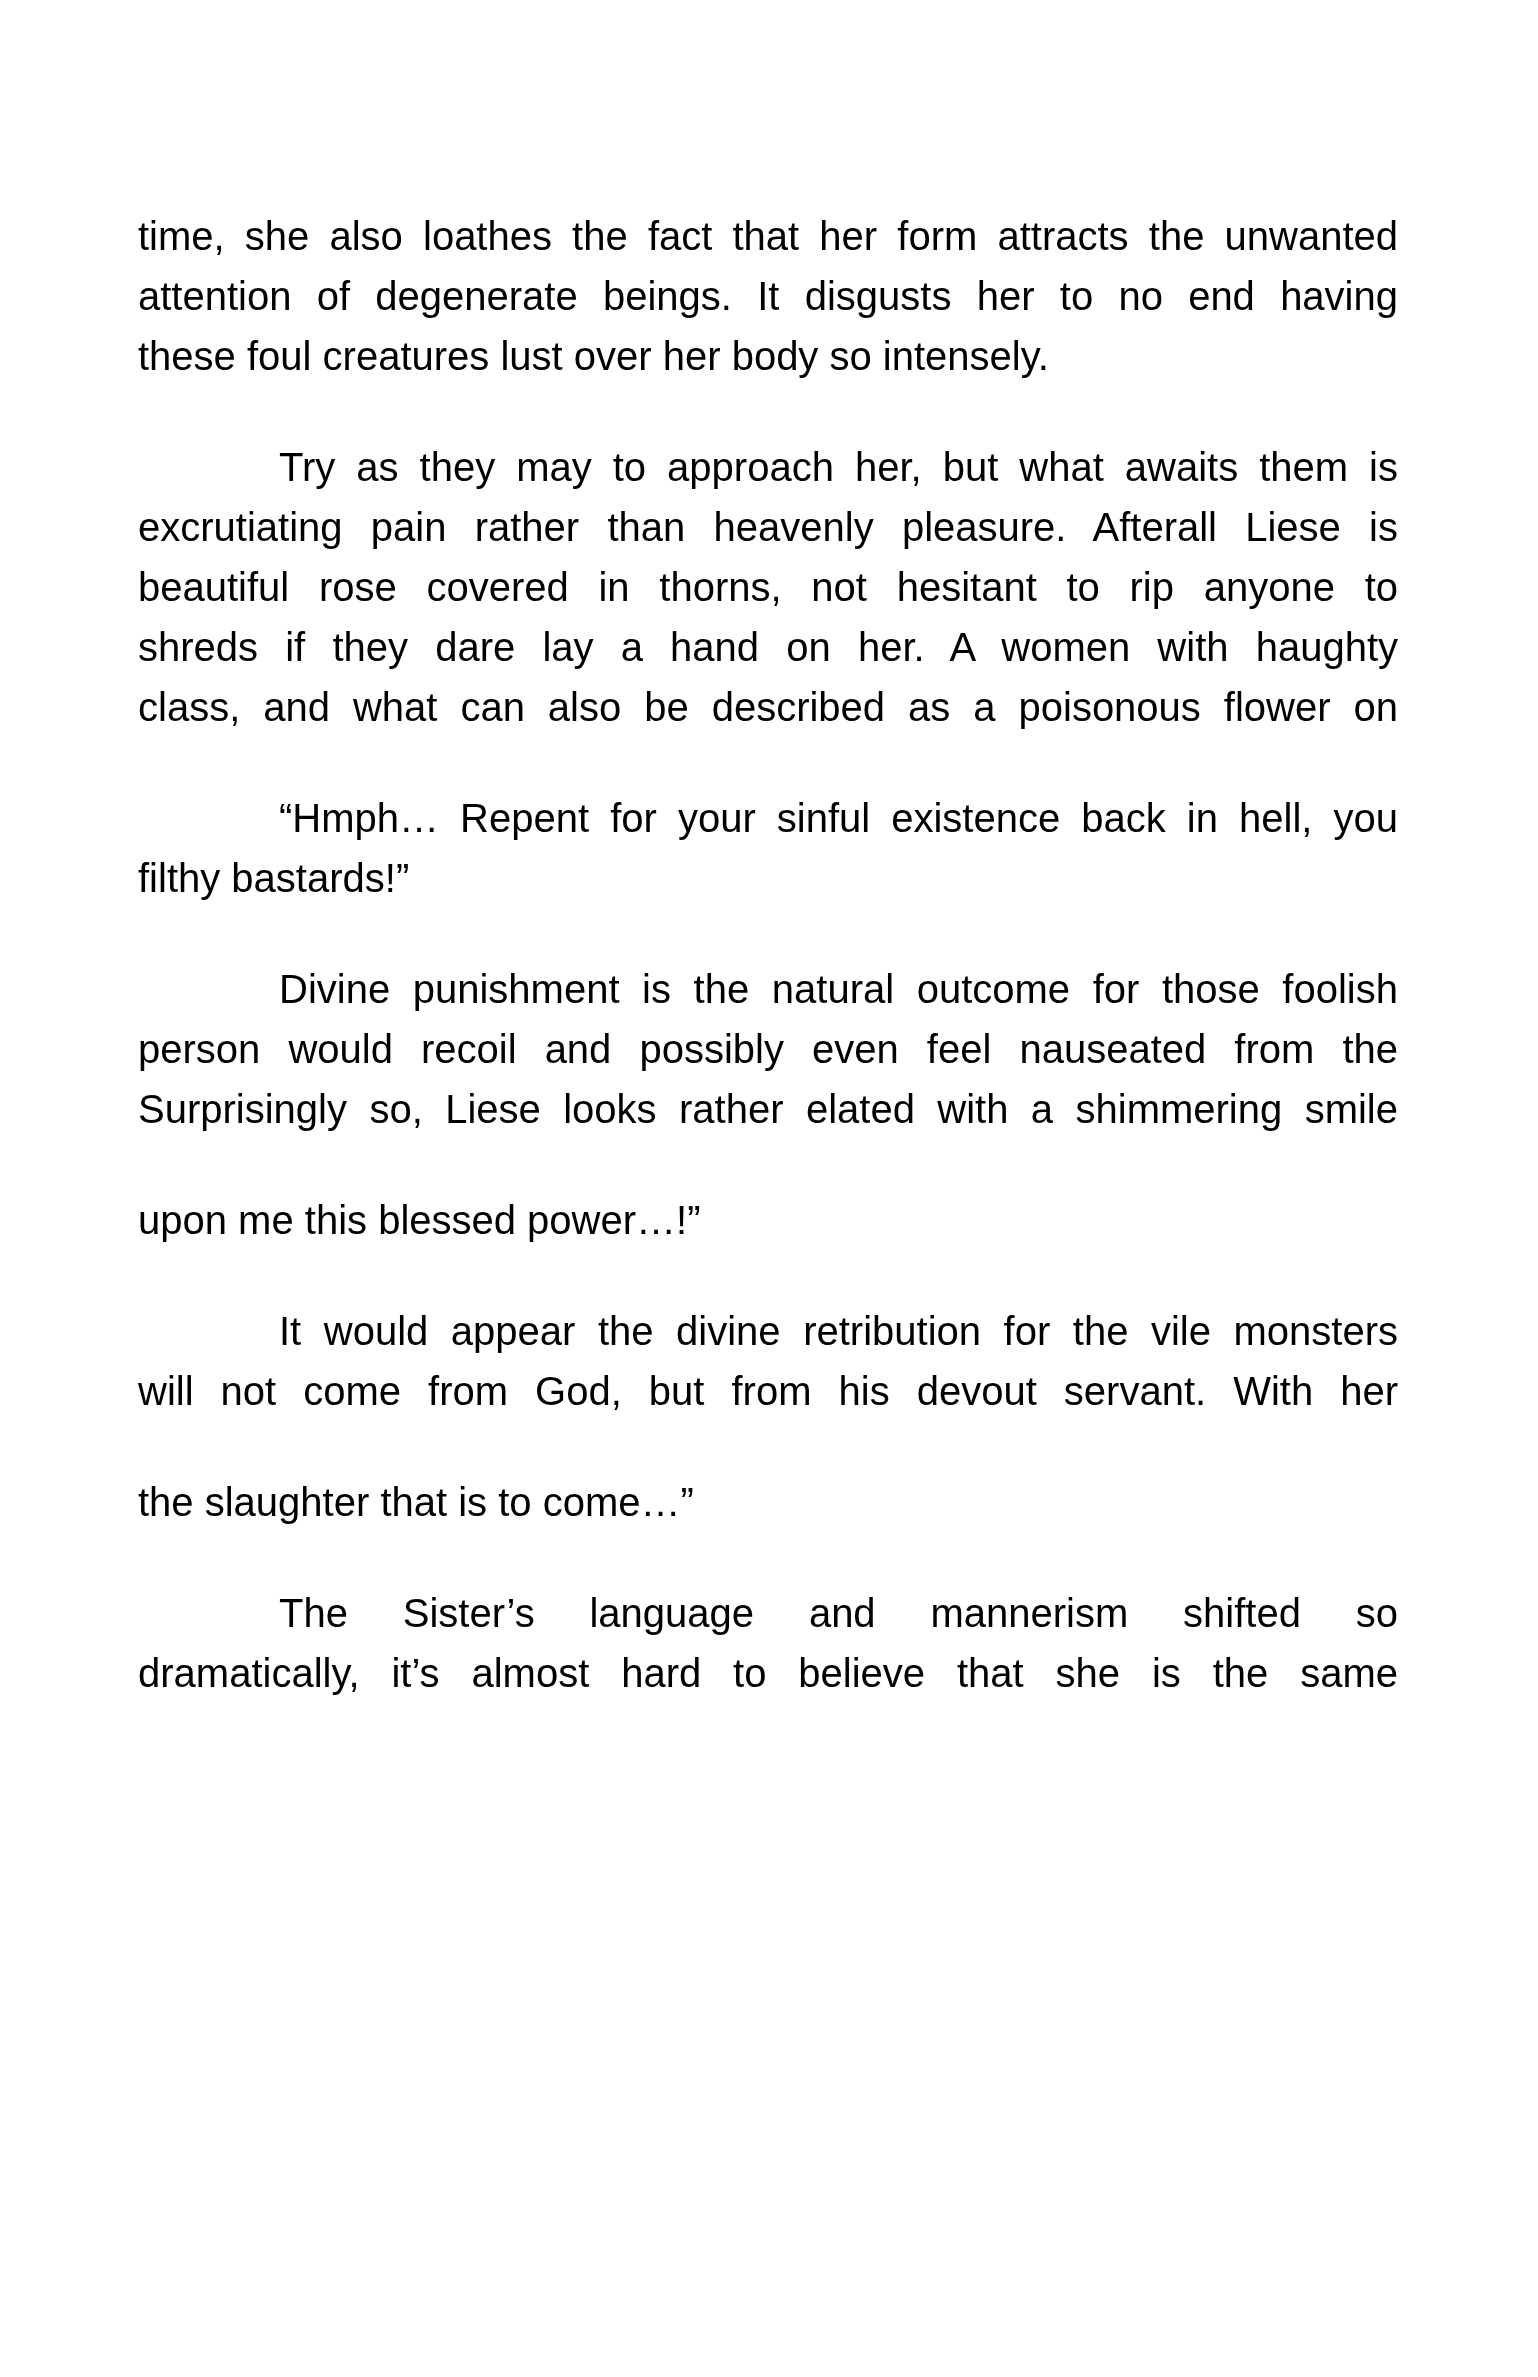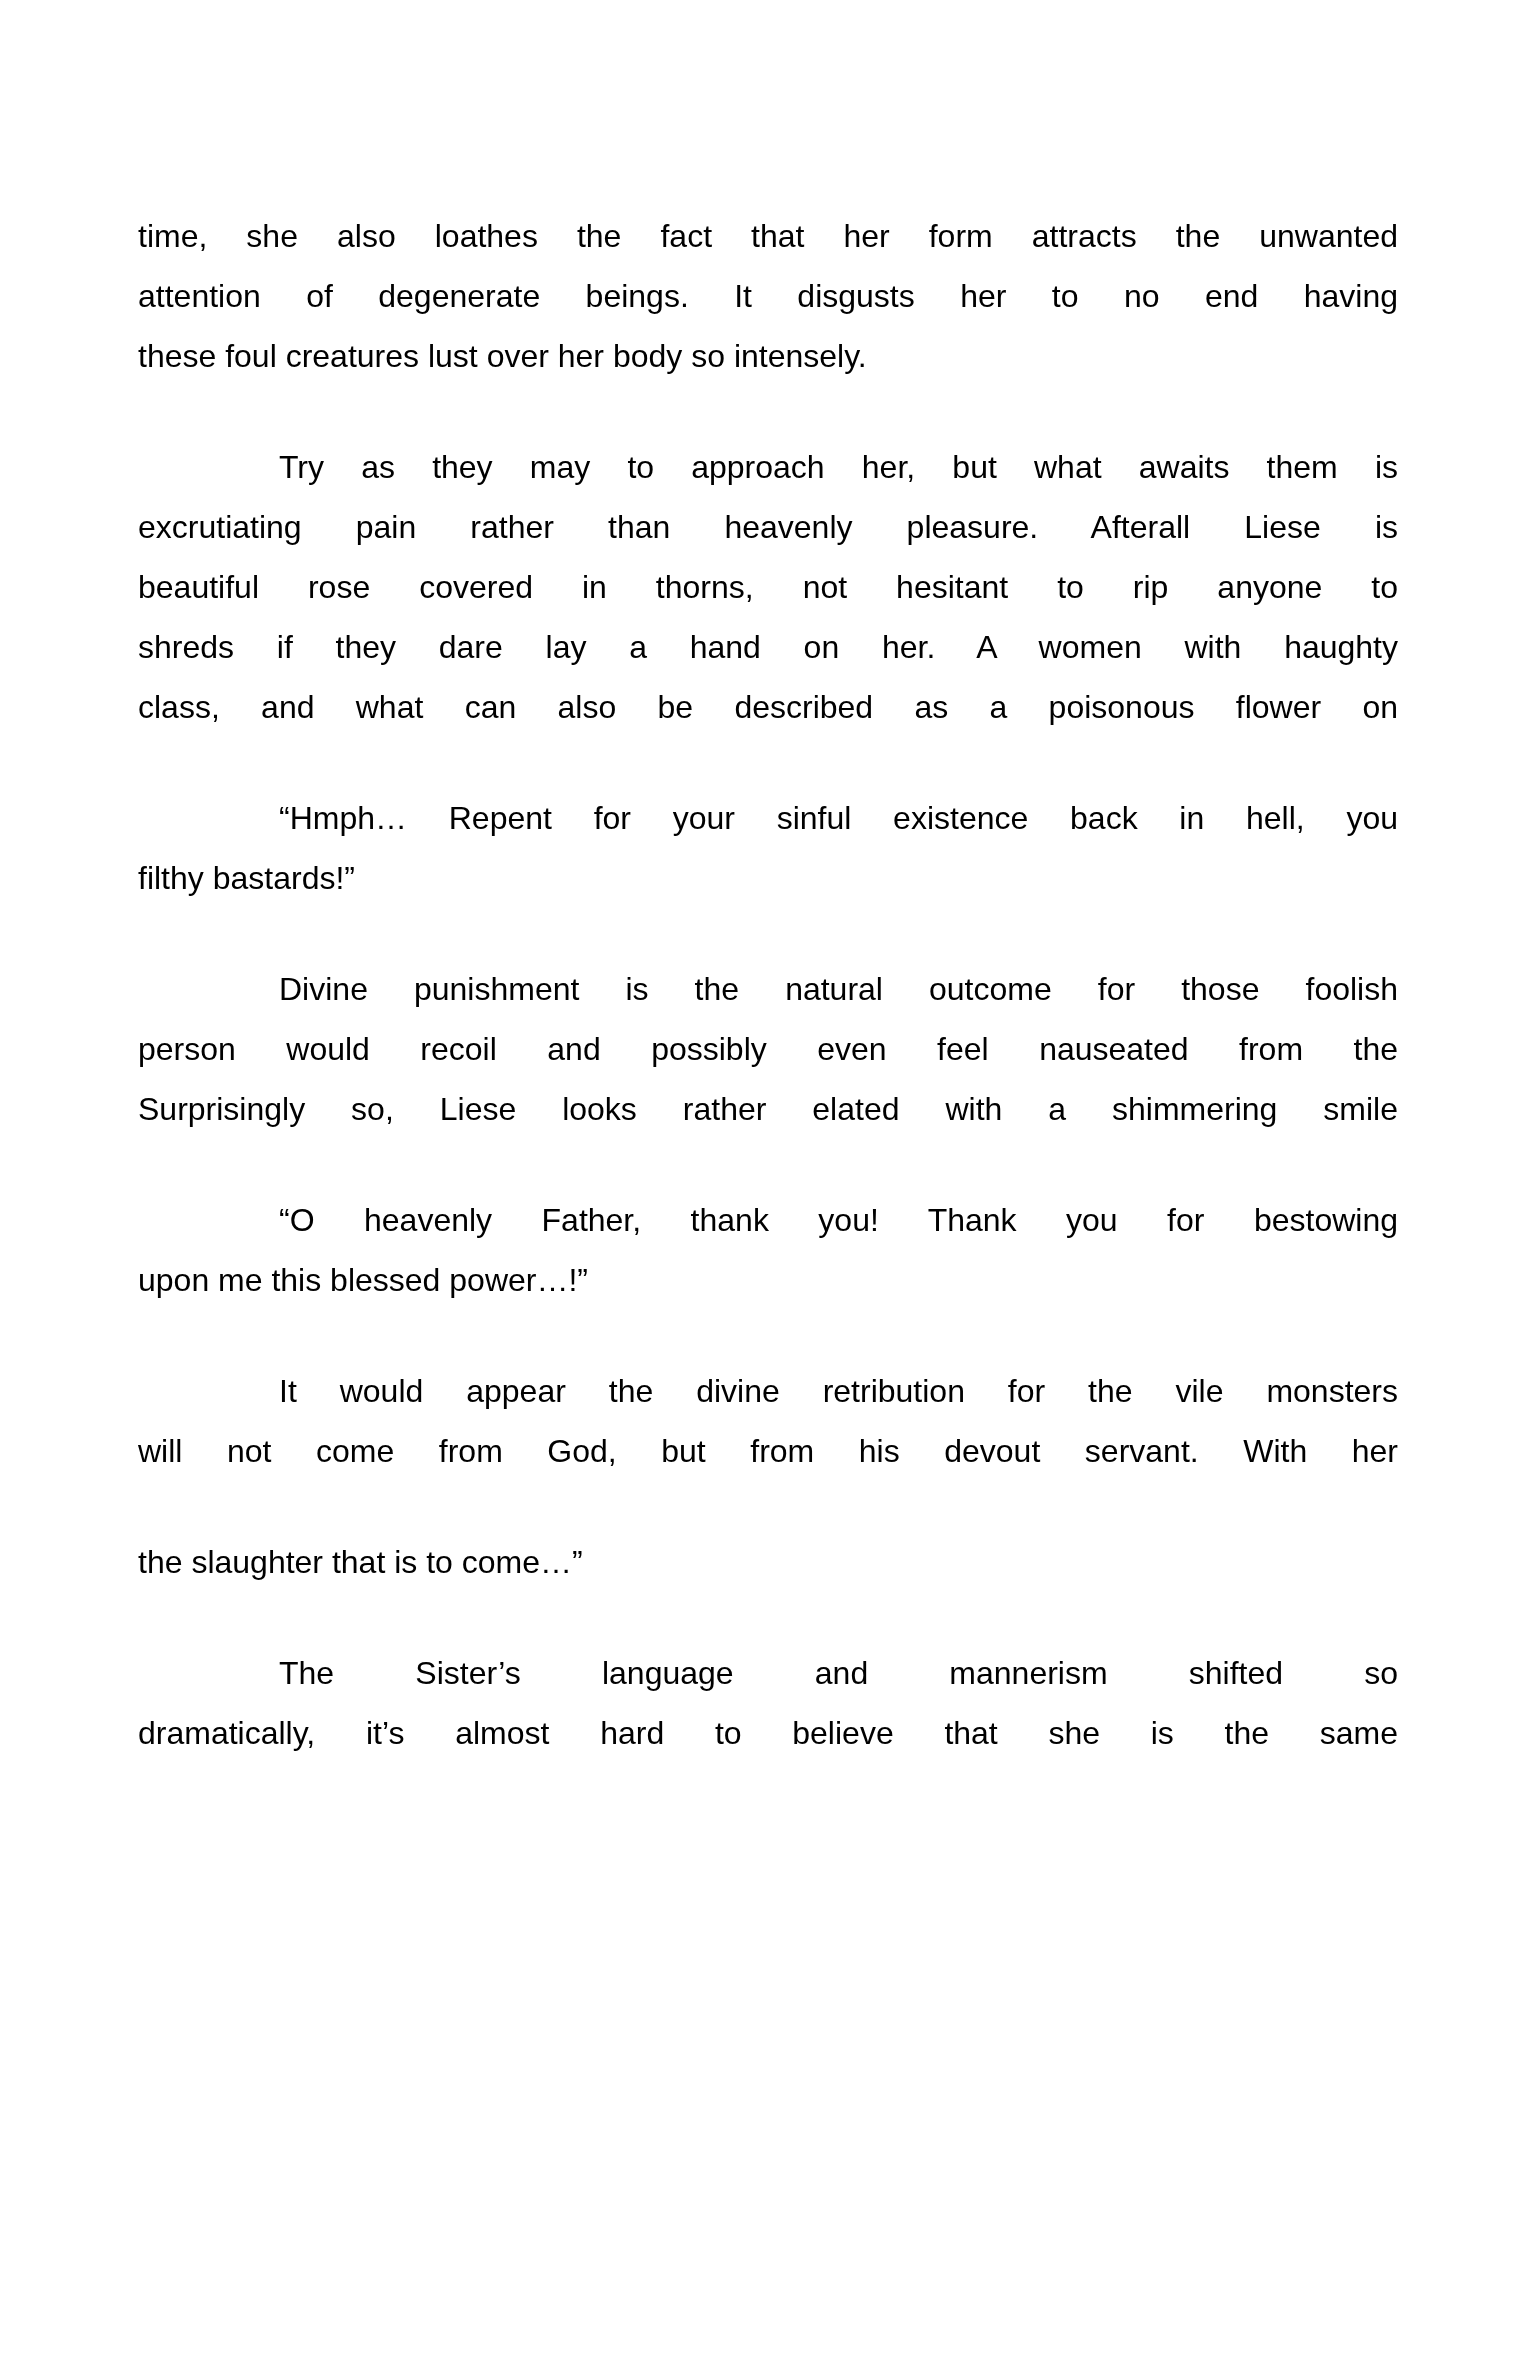--- a/index.html
+++ b/index.html
@@ -19,21 +19,21 @@
   .textblock {
     position: absolute;
     left: 138px;
     top: 206px;
     width: 1260px;
   }
   .para {
     margin: 0 0 51px 0;
   }
   .line {
-    font-size: 32px;
+    font-size: 40px;
     line-height: 60px;
     text-align: left;
     white-space: normal;
   }
   .line.j {
     text-align: justify;
     text-align-last: justify;
   }
   .line.indent {
     padding-left: 141px;
@@ -59,21 +59,20 @@
       <div class="para">
         <div class="line j indent">“Hmph… Repent for your sinful existence back in hell, you</div>
         <div class="line">filthy bastards!”</div>
       </div>
       <div class="para">
         <div class="line j indent">Divine punishment is the natural outcome for those foolish</div>
         <div class="line j">person would recoil and possibly even feel nauseated from the</div>
         <div class="line j">Surprisingly so, Liese looks rather elated with a shimmering smile</div>
       </div>
       <div class="para">
-        <div class="line j indent">“O heavenly Father, thank you! Thank you for bestowing</div>
         <div class="line">upon me this blessed power…!”</div>
       </div>
       <div class="para">
         <div class="line j indent">It would appear the divine retribution for the vile monsters</div>
         <div class="line j">will not come from God, but from his devout servant. With her</div>
       </div>
       <div class="para">
         <div class="line">the slaughter that is to come…”</div>
       </div>
       <div class="para">

